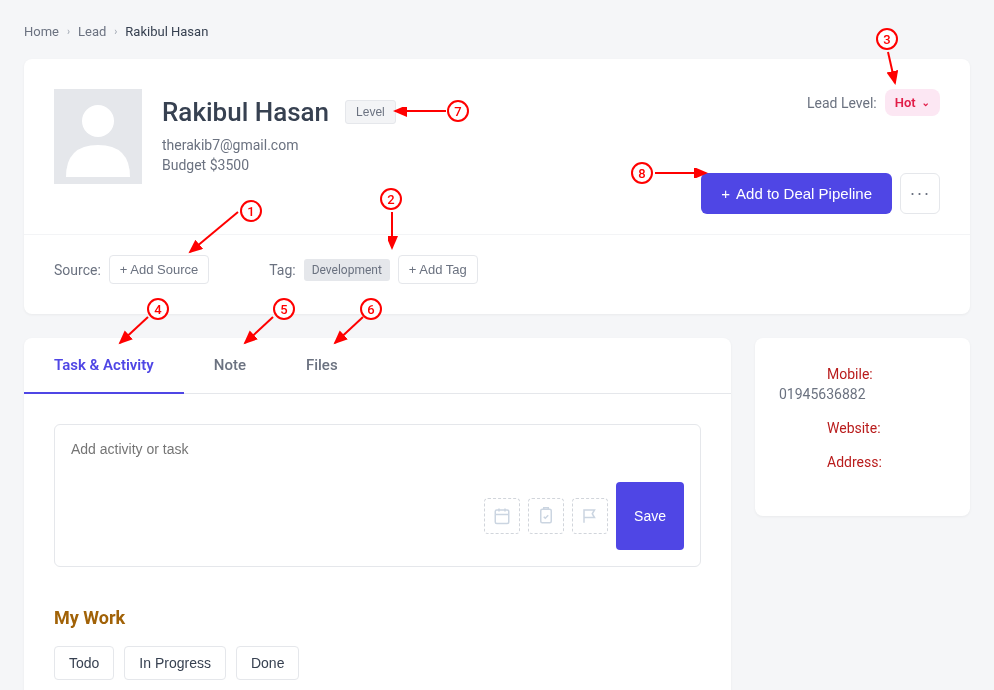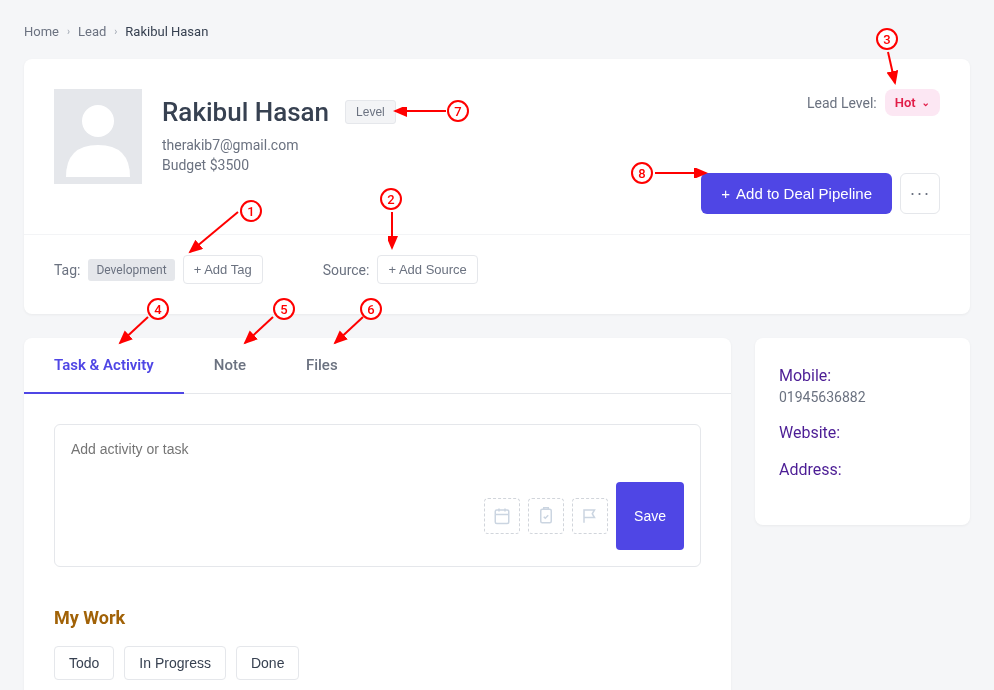--- a/index.html
+++ b/index.html
@@ -191,21 +191,21 @@
     .sidebar-card {
       width: 215px;
       background: #fff;
       border-radius: 8px;
       box-shadow: 0 1px 3px rgba(0,0,0,0.05);
       padding: 28px 24px;
       align-self: flex-start;
     }
     .sidebar-title { font-size: 16px; font-weight: 600; color: #1f2937; margin-bottom: 28px; }
     .info-item { margin-bottom: 18px; }
-    .info-label { font-size: 16px; color: #4c1d95; margin-bottom: 4px; }
+    .info-label { font-size: 14px; color: #b91c1c; margin-bottom: 4px; margin-left: 48px; }
     .info-value { font-size: 14px; color: #6b7280; }
     
     .annotation-circle {
       position: absolute;
       width: 22px;
       height: 22px;
       border: 2px solid #ff0000;
       border-radius: 50%;
       display: flex;
       align-items: center;
@@ -266,27 +266,27 @@
           <span>Add to Deal Pipeline</span>
         </button>
         <button class="more-btn">
           <span>···</span>
         </button>
       </div>
     </div>
   </div>
   <div class="tag-source-section">
     <div class="ts-group">
+      <span class="ts-label">Source:</span>
+      <button class="add-tag-btn">+ Add Source</button>
+    </div>
+    <div class="ts-group">
       <span class="ts-label">Tag:</span>
       <span class="tag-chip">Development</span>
       <button class="add-tag-btn">+ Add Tag</button>
-    </div>
-    <div class="ts-group">
-      <span class="ts-label">Source:</span>
-      <button class="add-tag-btn">+ Add Source</button>
     </div>
   </div>
 </div>
 
 <div class="content-row">
   <div class="tabs-card">
     <div class="tabs-header">
       <div class="tab active">Task &amp; Activity</div>
       <div class="tab">Note</div>
       <div class="tab">Files</div>

